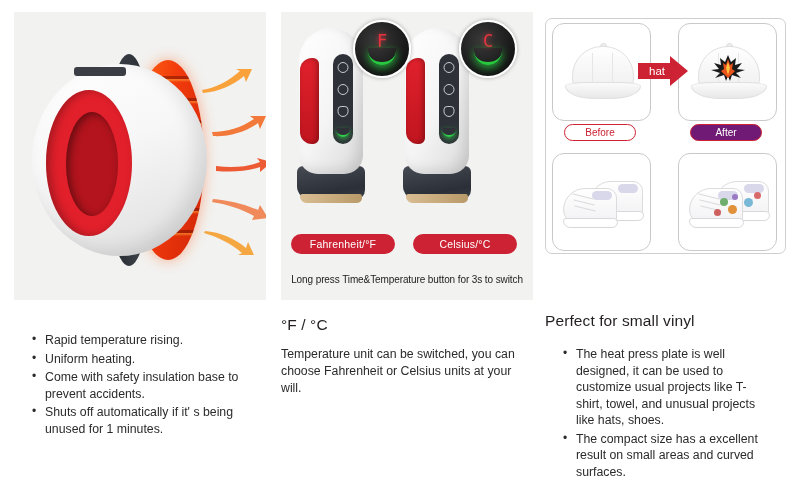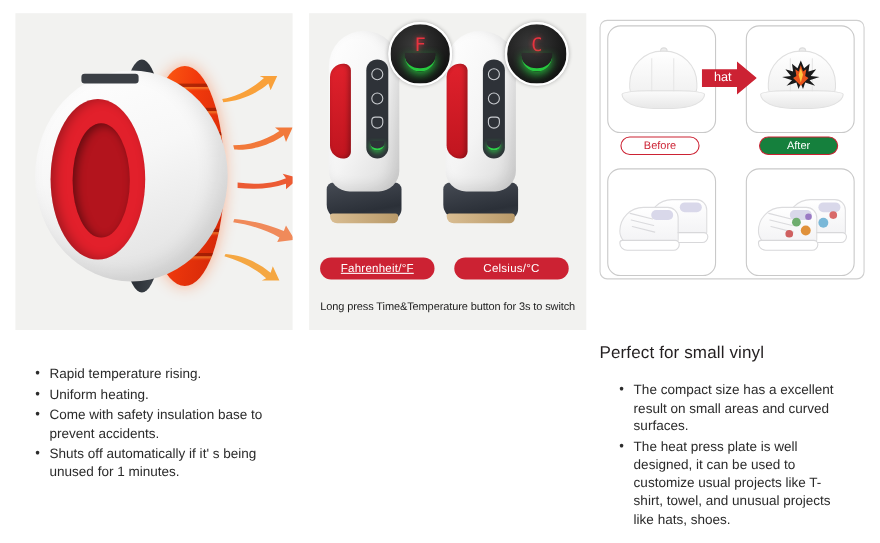--- a/index.html
+++ b/index.html
@@ -321,21 +321,21 @@
     top: 0;
     height: 20px;
     line-height: 20px;
     text-align: center;
     border-radius: 11px;
     background: #cc2233;
     color: #ffffff;
     font-size: 10.5px;
     letter-spacing: 0.2px;
   }
-  .pill-f { left: 10px;  width: 104px; text-decoration: underline; }
+  .pill-f { left: 10px;  width: 104px; }
   .pill-c { left: 132px; width: 104px; }
   .mid-caption {
     position: absolute;
     left: 0; right: 0;
     top: 262px;
     text-align: center;
     font-size: 10px;
     color: #1c1c1c;
     letter-spacing: -0.1px;
   }
@@ -372,21 +372,21 @@
     box-sizing: border-box;
   }
   .tag-before {
     left: 18px;
     border: 1.4px solid #cc2233;
     color: #cc2233;
     background: #ffffff;
   }
   .tag-after {
     left: 144px;
-    background: #15803d;
+    background: #701a75;
     color: #ffffff;
     border: 1.4px solid #cc2233;
   }
   .arrow-lbl {
     position: absolute;
     left: 92px;
     top: 32px;
     width: 50px;
     height: 32px;
   }
@@ -558,20 +558,24 @@
       </div>
 
       <div class="pill-row">
         <div class="pill pill-f">Fahrenheit/°F</div>
         <div class="pill pill-c">Celsius/°C</div>
       </div>
 
       <div class="mid-caption">Long press Time&amp;Temperature button for 3s to switch</div>
     </div>
 
+    <div class="textblock tb-mid">
+      <h2 class="heading">°F / °C</h2>
+      <p class="para">Temperature unit can be switched, you can choose Fahrenheit or Celsius units at your will.</p>
+    </div>
   </div>
 
   <div class="col col-right">
 
     <div class="panel panel-right">
 
       <div class="ba-row ba-row-1">
         <div class="ba-frame ba-before">
           <div class="cap">
             <div class="cap-btn"></div>
@@ -648,19 +652,19 @@
           </div>
         </div>
         <div class="ba-tag tag-before">Before</div>
         <div class="ba-tag tag-after">After</div>
       </div>
     </div>
 
     <div class="textblock tb-right">
       <h2 class="heading">Perfect for small vinyl</h2>
       <ul class="bullets">
+        <li>The heat press plate is well designed, it can be used to customize usual projects like T-shirt, towel, and unusual projects like hats, shoes.</li>
         <li>The compact size has a excellent result on small areas and curved surfaces.</li>
-        <li>The heat press plate is well designed, it can be used to customize usual projects like T-shirt, towel, and unusual projects like hats, shoes.</li>
       </ul>
     </div>
   </div>
 
 </div>
 
 </body></html>

